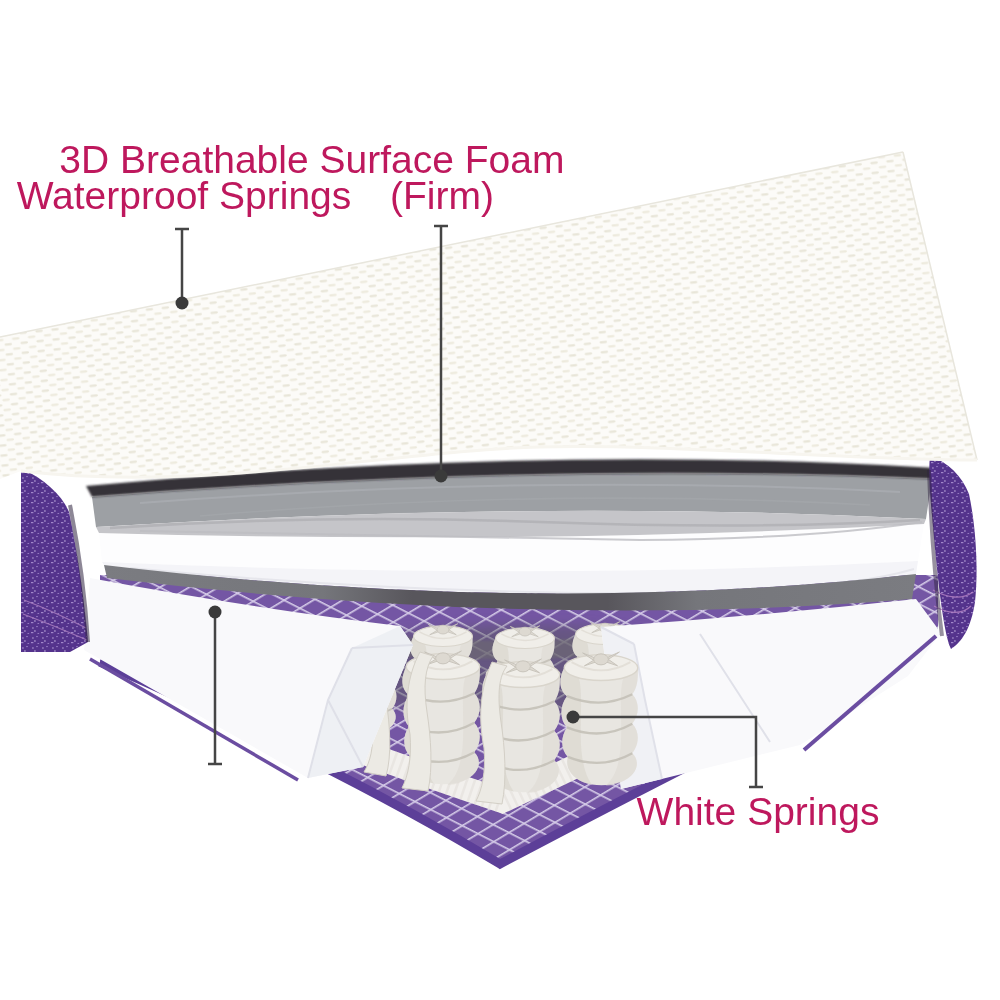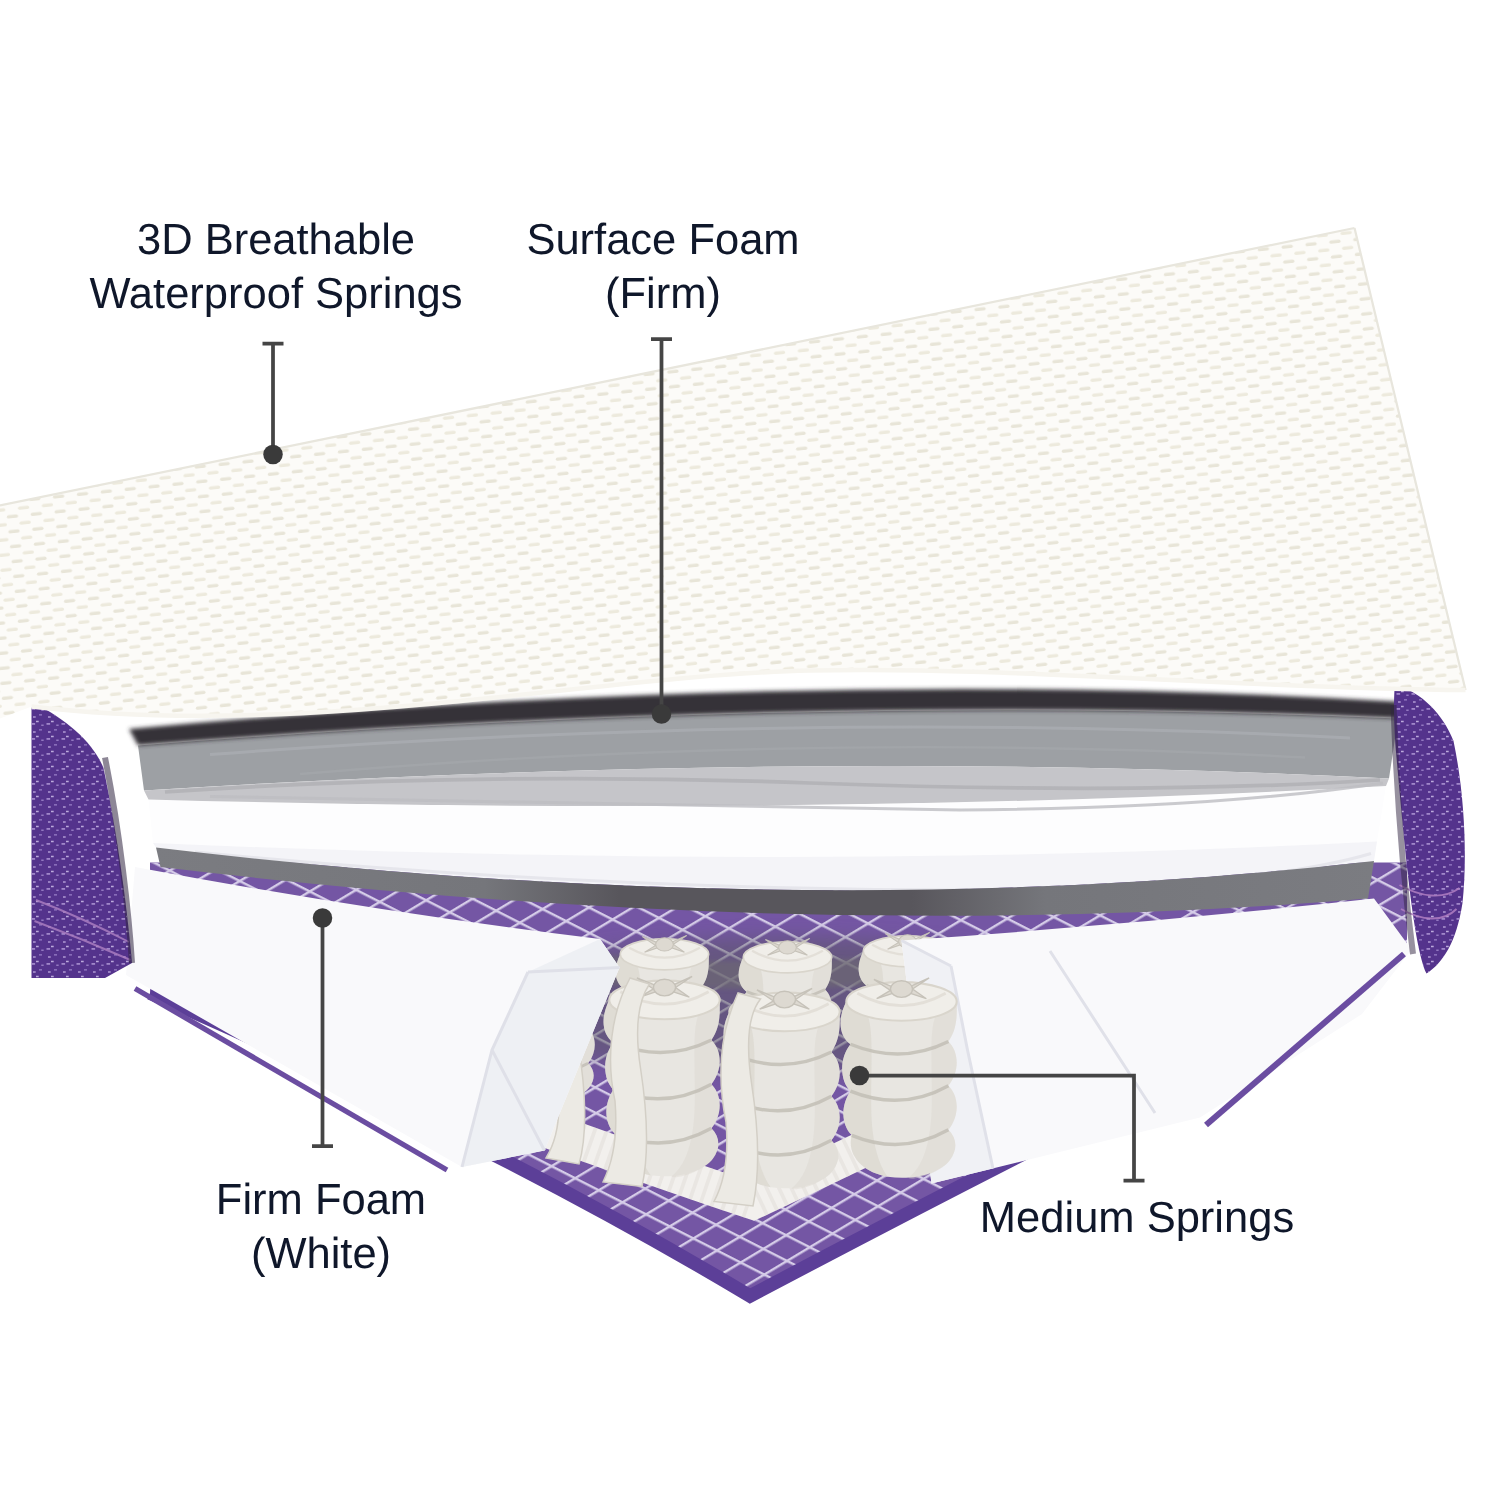--- a/index.html
+++ b/index.html
@@ -3,21 +3,21 @@
 <meta charset="utf-8">
 <style>
   html,body{margin:0;padding:0;background:#fff;}
   .stage{
     position:relative;width:1000px;height:1000px;background:#ffffff;
     font-family:"Liberation Sans","DejaVu Sans",sans-serif;overflow:hidden;
   }
   svg.art{position:absolute;left:0;top:0;width:1000px;height:1000px;}
   .label{
     position:absolute;transform:translateX(-50%);text-align:center;
-    color:#0f172a;font-size:29px;line-height:36px;white-space:nowrap;
+    color:#be185d;font-size:39px;line-height:36px;white-space:nowrap;
   }
   .label span{display:block;}
 </style>
 </head>
 <body>
 
 <div class="stage">
 
 <svg class="art" viewBox="0 0 1000 1000" aria-hidden="true">
   <defs>
@@ -169,21 +169,17 @@
 </svg>
 
 <div class="label" style="left:184px;top:142px">
   <span>3D Breathable</span>
   <span>Waterproof Springs</span>
 </div>
 <div class="label" style="left:442px;top:142px">
   <span>Surface Foam</span>
   <span>(Firm)</span>
 </div>
-<div class="label" style="left:214px;top:782px">
-  <span>Firm Foam</span>
-  <span>(White)</span>
-</div>
 <div class="label" style="left:758px;top:794px">
-  <span>Medium Springs</span>
+  <span>White Springs</span>
 </div>
 
 </div>
 
 </body></html>

